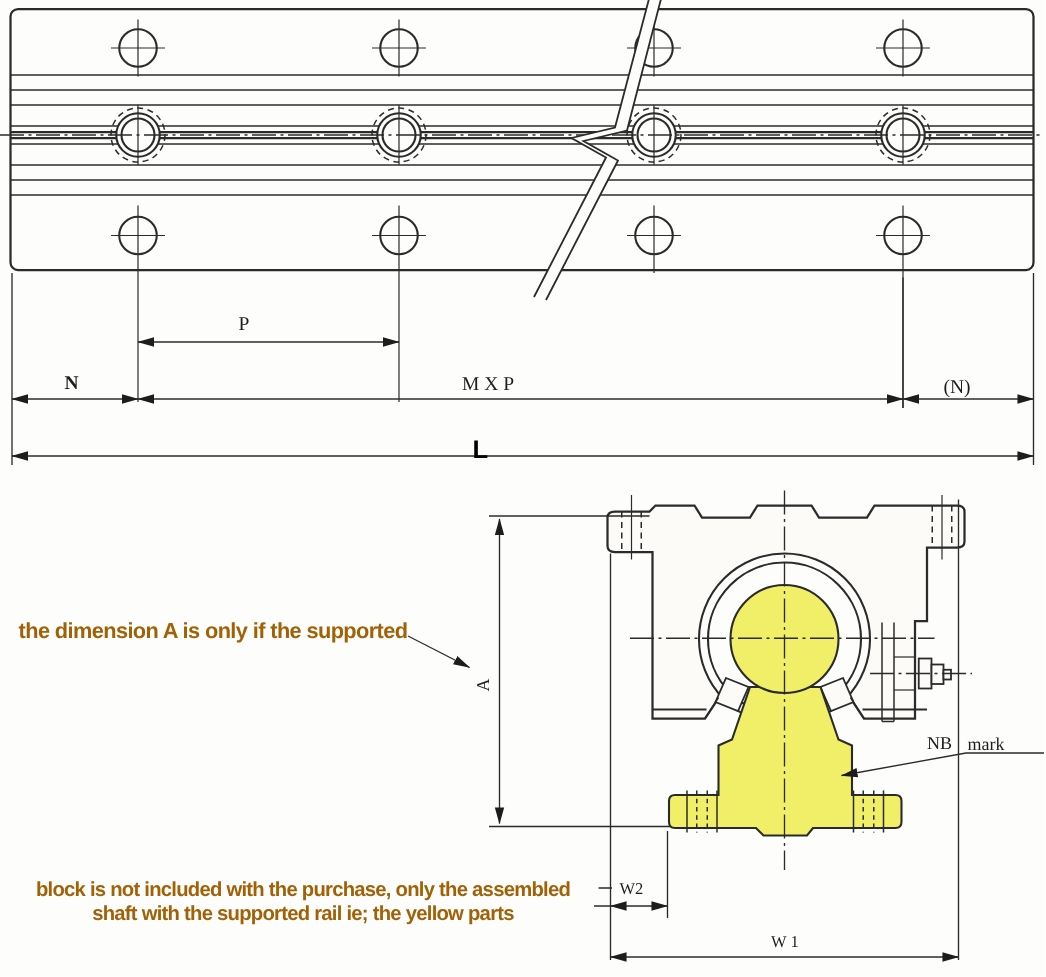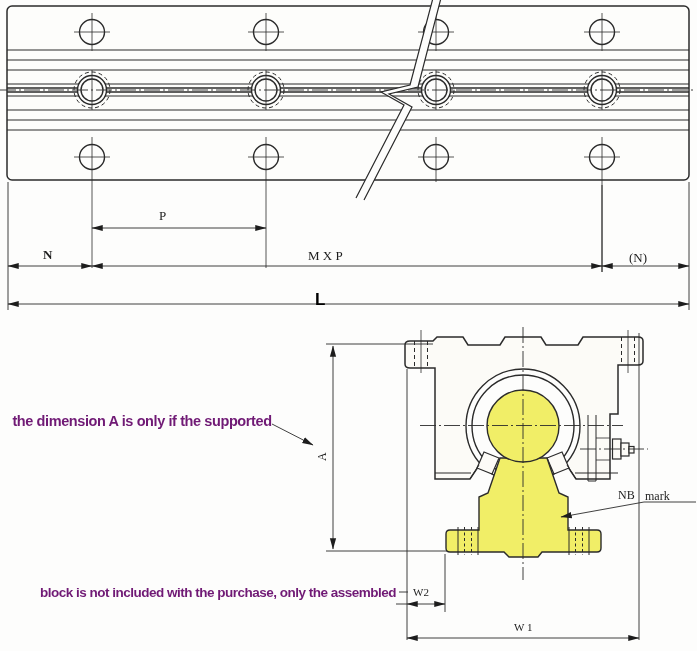--- a/index.html
+++ b/index.html
@@ -3,25 +3,25 @@
 <meta charset="utf-8">
 <style>
   html,body { margin:0; padding:0; }
   #stage {
     position:relative; width:697px; height:651px;
     background:#fdfdfc; overflow:hidden;
     font-family:"Liberation Sans", sans-serif;
   }
   #drawing { position:absolute; left:0; top:0; }
   .note {
-    position:absolute; font-weight:bold; color:#701a75;
+    position:absolute; font-weight:bold; color:#a16207;
     text-align:center; line-height:16px;
   }
   #twd-note   { left:2px;  top:413px; width:280px; font-size:14.5px; letter-spacing:-0.4px; }
-  #purchase-note { left:16px; top:585px; width:404px; font-size:13.5px; letter-spacing:-0.5px; }
+  #purchase-note { left:0px; top:585px; width:404px; font-size:13.5px; letter-spacing:-0.5px; }
   .lbl  { font-family:"Liberation Serif", serif; fill:#1d1d1d; }
   .lbl13 { font-size:13px; }
   .lbl12 { font-size:12px; }
   .lbl11 { font-size:11px; }
   .lblL { font-family:"Liberation Sans", sans-serif; font-weight:bold; font-size:17px; fill:#000; }
   svg line, svg path, svg circle, svg rect, svg polyline, svg polygon { vector-effect:none; }
 </style>
 </head>
 <body>
 
@@ -230,15 +230,16 @@
   <text class="lbl lbl12" x="618" y="499">NB</text>
   <text class="lbl lbl12" x="645" y="500">mark</text>
 </svg>
 
 <div id="twd-note" class="note">
   <span>the dimension A is only if the supported</span><br>
 </div>
 
 <div id="purchase-note" class="note">
   <span>block is not included with the purchase, only the assembled</span><br>
+  <span>shaft with the supported rail ie; the yellow parts</span>
 </div>
 
 </div>
 
 </body></html>

